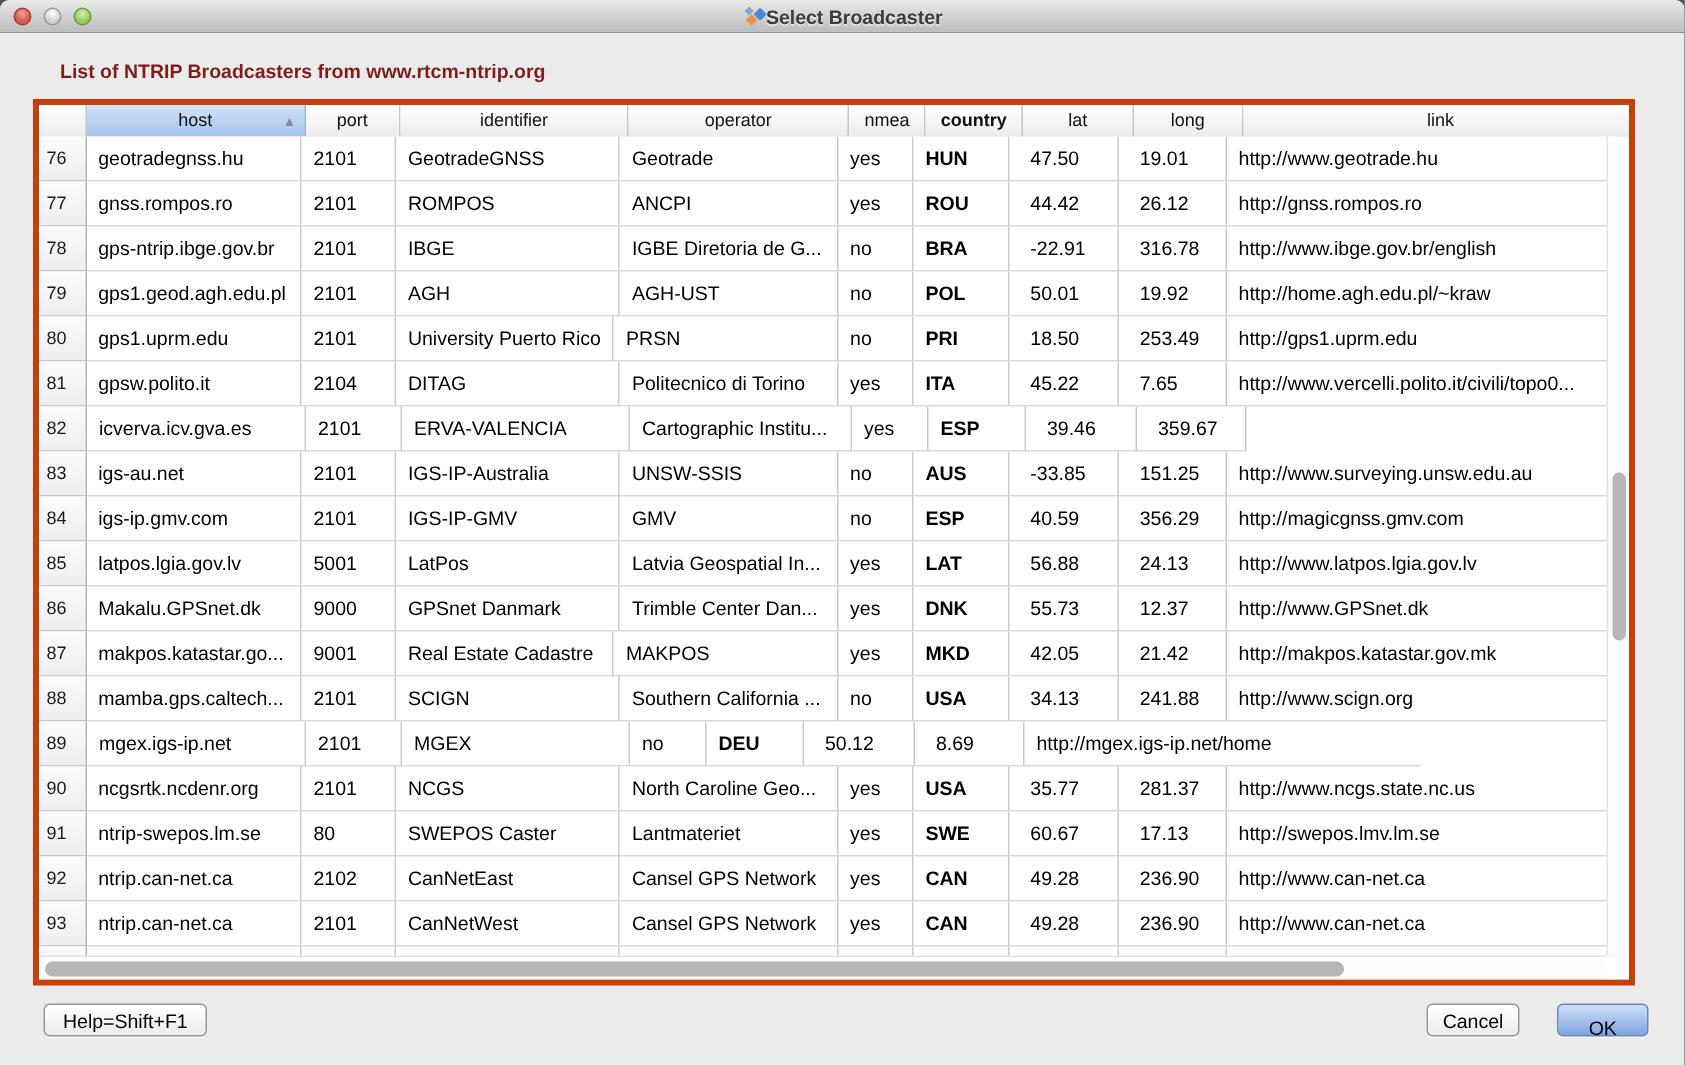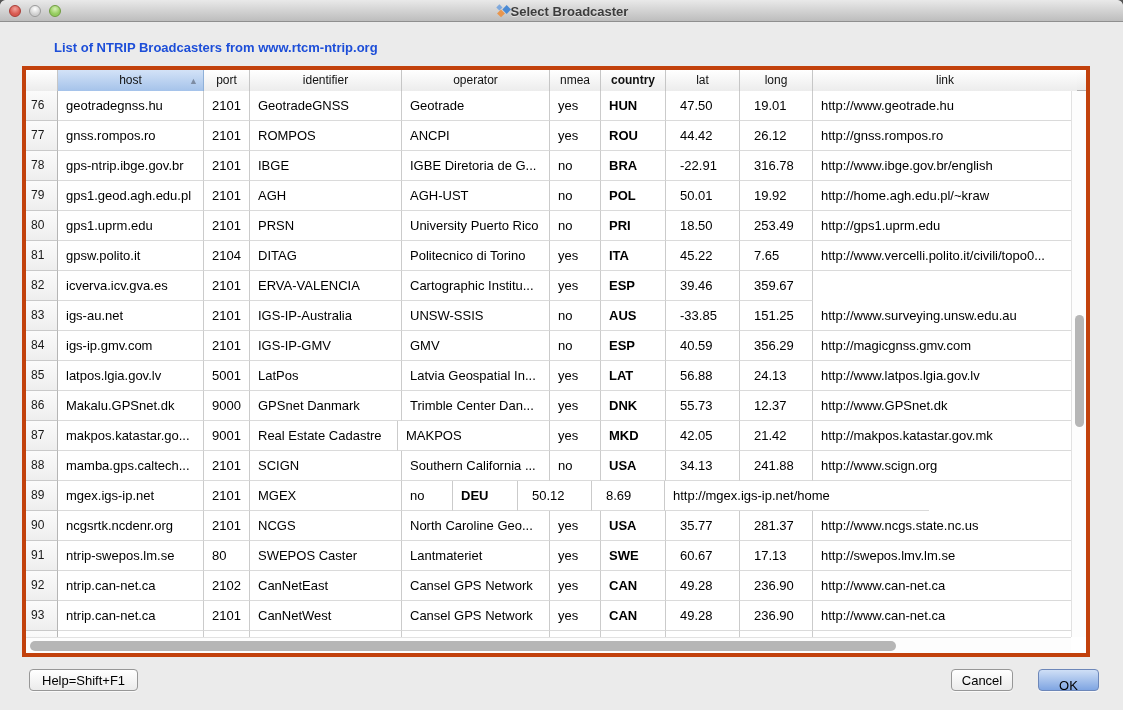--- a/index.html
+++ b/index.html
@@ -10,41 +10,41 @@
     background:linear-gradient(#e9e9e9,#bdbdbd);border-bottom:1px solid #8f8f8f;border-radius:6px 6px 0 0;}
   .traffic{position:absolute;left:9px;top:5px;display:flex;gap:8px;}
   .tl{width:12px;height:12px;border-radius:50%;display:inline-block;}
   .tl.red{background:radial-gradient(circle at 50% 30%,#f2a39c,#d85950 60%);border:1px solid #a93c35;}
   .tl.gray{background:radial-gradient(circle at 50% 30%,#ffffff,#cfcfcf 65%);border:1px solid #9a9a9a;}
   .tl.green{background:radial-gradient(circle at 50% 30%,#d8f0b5,#94cc5e 60%);border:1px solid #6f9c3f;}
   .titlewrap{position:absolute;left:0;top:0;width:100%;height:22px;display:flex;align-items:center;justify-content:center;}
   .title{font-size:13px;font-weight:bold;color:#3c3c3c;text-shadow:0 1px 0 rgba(255,255,255,.5);}
   .app-icon svg{display:block;}
   
-  .heading{position:absolute;left:30px;top:40px;font-size:13px;font-weight:bold;color:#1d4ed8;padding-left:24px;}
+  .heading{position:absolute;left:16px;top:40px;font-size:13px;font-weight:bold;color:#7f1d1d;padding-left:24px;}
   
   .table{position:absolute;left:22px;top:66px;width:1068px;height:591px;border:4px solid #c2410c;background:#fff;overflow:hidden;}
   .thead{position:absolute;left:0;top:0;width:1066px;height:21px;display:flex;background:linear-gradient(#ffffff,#ebebeb);border-bottom:1px solid #b4b4b4;}
   .th{height:21px;line-height:20px;font-size:12px;text-align:center;color:#111;
     border-right:1px solid #c6c6c6;background:linear-gradient(#ffffff,#ececec);overflow:hidden;white-space:nowrap;position:relative;}
   .th.sorted{background:linear-gradient(#d3e2f7,#a5c3ea);border-right:1px solid #8fb0d8;}
   .sort-arrow{position:absolute;right:5px;top:1px;font-size:9px;color:#7d8ca3;}
   .th.last{border-right:none;}
   .tbody{position:absolute;left:0;top:21px;width:1051px;height:553px;overflow:hidden;background:#fff;}
   .tr{display:flex;height:30px;background:#fff;}
   .td{height:30px;line-height:29px;font-size:13px;color:#000;padding-left:8px;
     border-right:1px solid #cbcbcb;border-bottom:1px solid #dadada;overflow:hidden;white-space:nowrap;}
   .td.col-num{background:linear-gradient(#fbfbfb,#eeeeee);border-right:1px solid #b5b5b5;border-bottom:1px solid #c9c9c9;
     padding-left:5px;font-size:12px;color:#1a1a1a;}
   .td.col-lat,.td.col-long{padding-left:14px;}
   .td.col-link{border-right:none;}
   
   .col-num{width:32px;}
   .col-host{width:146px;}
-  .col-port{width:46px;}
+  .col-port{width:64px;}
   .col-identifier{width:152px;}
   .col-operator{width:148px;}
   .col-nmea{width:51px;}
   .col-country{width:65px;font-weight:bold;}
   .col-lat{width:74px;}
   .col-long{width:73px;}
   .col-link{width:264px;}
   
   .vscroll{position:absolute;right:0;top:21px;width:15px;height:553px;background:#fdfdfd;border-left:1px solid #e2e2e2;}
   .vthumb{position:absolute;left:3px;top:224px;width:9px;height:112px;border-radius:5px;background:#b6b6b6;}
@@ -146,22 +146,22 @@
           <div class="td col-nmea">no</div>
           <div class="td col-country">POL</div>
           <div class="td col-lat">50.01</div>
           <div class="td col-long">19.92</div>
           <div class="td col-link">http://home.agh.edu.pl/~kraw</div>
         </div>
         <div class="tr">
           <div class="td col-num">80</div>
           <div class="td col-host">gps1.uprm.edu</div>
           <div class="td col-port">2101</div>
+          <div class="td col-operator">University Puerto Rico</div>
           <div class="td col-identifier">PRSN</div>
-          <div class="td col-operator">University Puerto Rico</div>
           <div class="td col-nmea">no</div>
           <div class="td col-country">PRI</div>
           <div class="td col-lat">18.50</div>
           <div class="td col-long">253.49</div>
           <div class="td col-link">http://gps1.uprm.edu</div>
         </div>
         <div class="tr">
           <div class="td col-num">81</div>
           <div class="td col-host">gpsw.polito.it</div>
           <div class="td col-port">2104</div>

